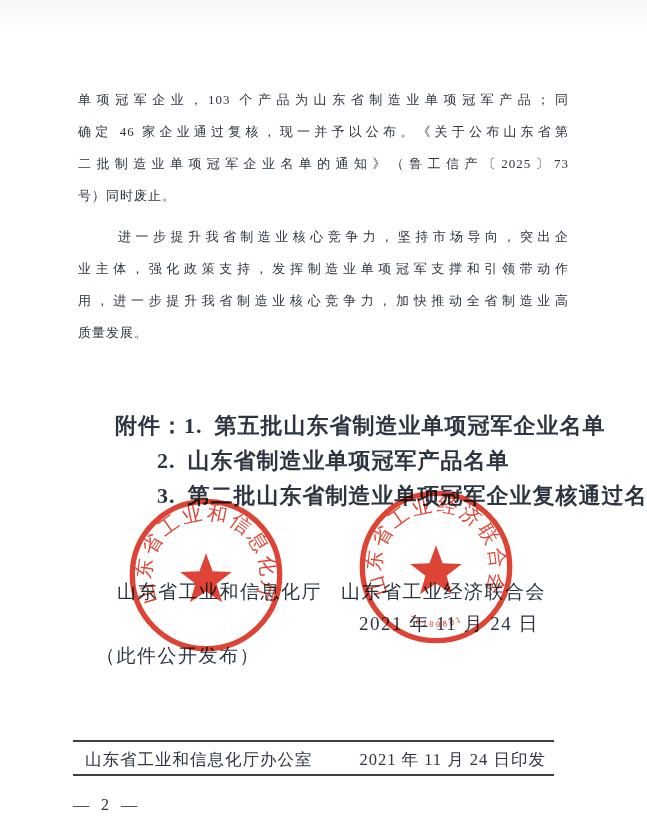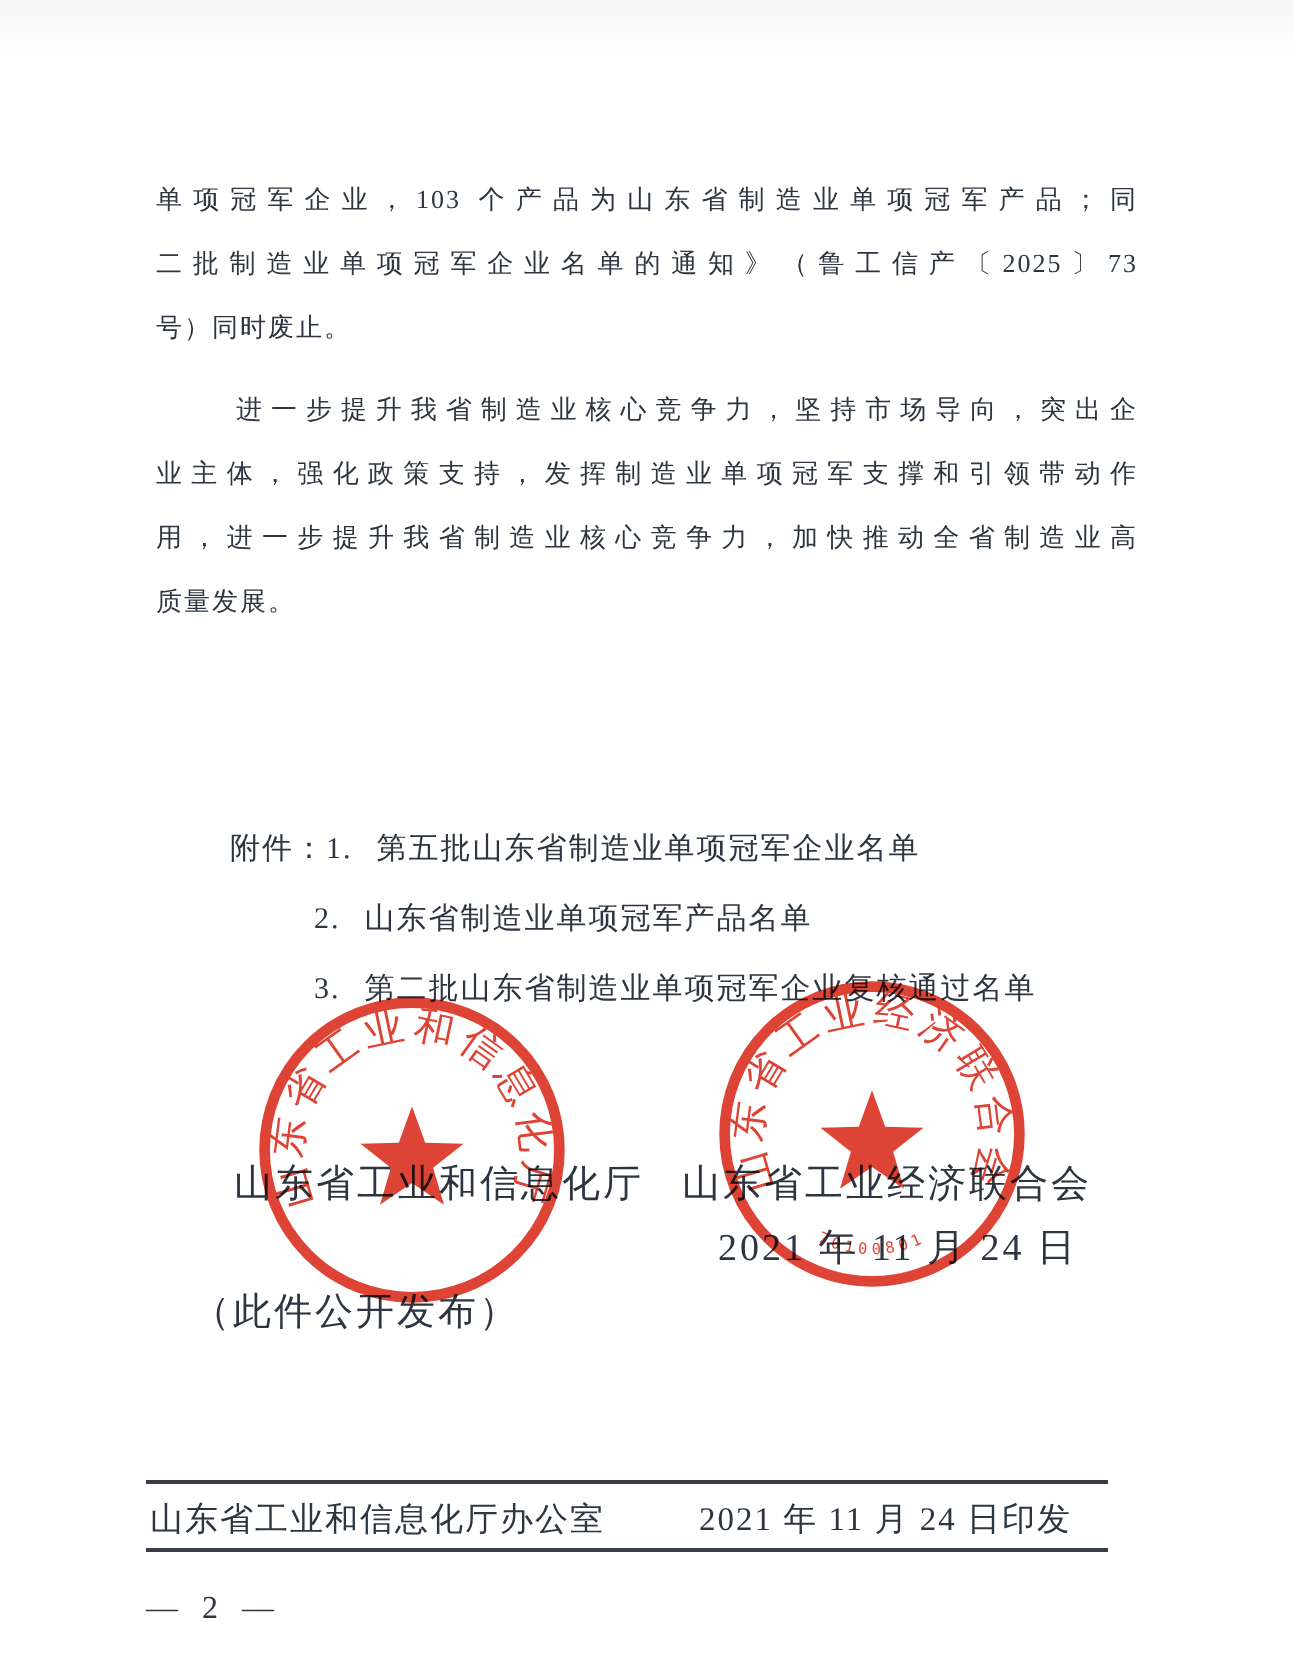--- a/index.html
+++ b/index.html
@@ -31,22 +31,23 @@
   }
   .line.last {
     text-align-last: left;
   }
   .para2 { margin-top: 9px; }
   .para2 .line.indent { padding-left: 40px; }
   
   .attachments {
     position: absolute;
     left: 78px; top: 408px; width: 500px;
-    font-size: 15px;
+    font-size: 22px;
     letter-spacing: 1px;
+    font-weight: bold;
   }
   .att-line { line-height: 35px; height: 35px; white-space: nowrap; }
   .att-label { padding-left: 37px; }
   .att-cont  { padding-left: 79px; }
   .att-num { margin-right: 12px; }
   
   .sig { position: absolute; font-size: 19px; letter-spacing: 1.5px; white-space: nowrap; }
   .sig-left-org  { left: 117px; top: 579px; }
   .sig-right-org { left: 341px; top: 579px; }
   .sig-date      { left: 359px; top: 611px; }
@@ -62,40 +63,41 @@
   
   .footer-rule {
     position: absolute;
     left: 73px; width: 481px; height: 2px;
     background: #3a3f46;
   }
   .rule-top { top: 740px; }
   .rule-bottom { top: 774px; }
   .footer-row {
     position: absolute;
-    left: 63px; top: 746px; width: 481px; height: 28px;
+    left: 73px; top: 746px; width: 481px; height: 28px;
     font-size: 16.5px; letter-spacing: 1px;
     display: flex; justify-content: space-between; align-items: center;
   }
   .footer-issuer { padding-left: 12px; }
   .footer-date { padding-right: 8px; }
   .page-number {
     position: absolute;
     left: 73px; top: 796px;
     font-size: 16px; letter-spacing: 4px;
   }
 </style>
 </head>
 <body>
 
 <div class="page">
 
   <div class="body-text">
     <div class="para1">
       <div class="line">单项冠军企业，103 个产品为山东省制造业单项冠军产品；同</div>
+      <div class="line">确定 46 家企业通过复核，现一并予以公布。《关于公布山东省第</div>
       <div class="line">二批制造业单项冠军企业名单的通知》（鲁工信产〔2025〕73</div>
       <div class="line last">号）同时废止。</div>
     </div>
     <div class="para2">
       <div class="line indent">进一步提升我省制造业核心竞争力，坚持市场导向，突出企</div>
       <div class="line">业主体，强化政策支持，发挥制造业单项冠军支撑和引领带动作</div>
       <div class="line">用，进一步提升我省制造业核心竞争力，加快推动全省制造业高</div>
       <div class="line last">质量发展。</div>
     </div>
   </div>

